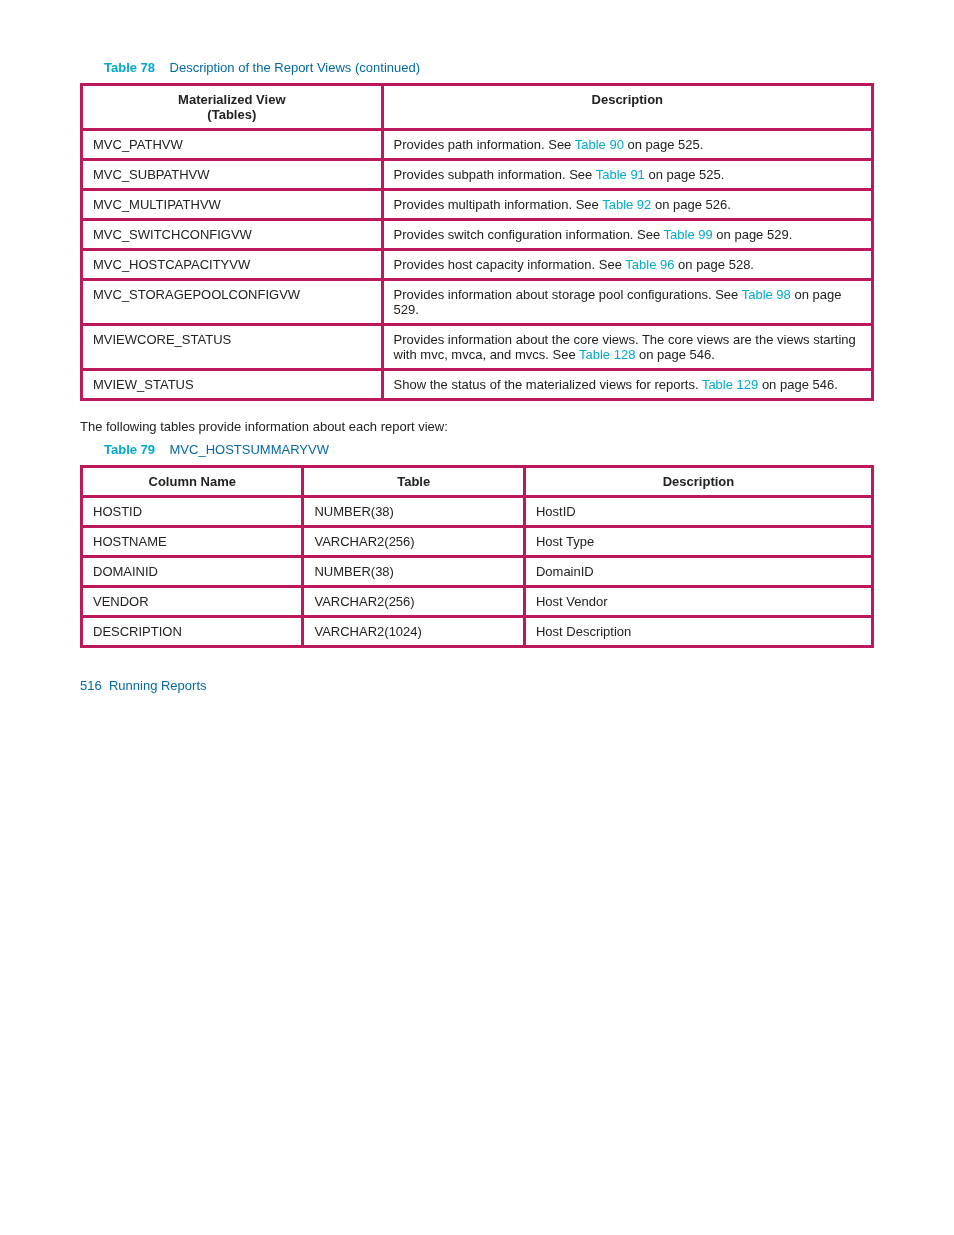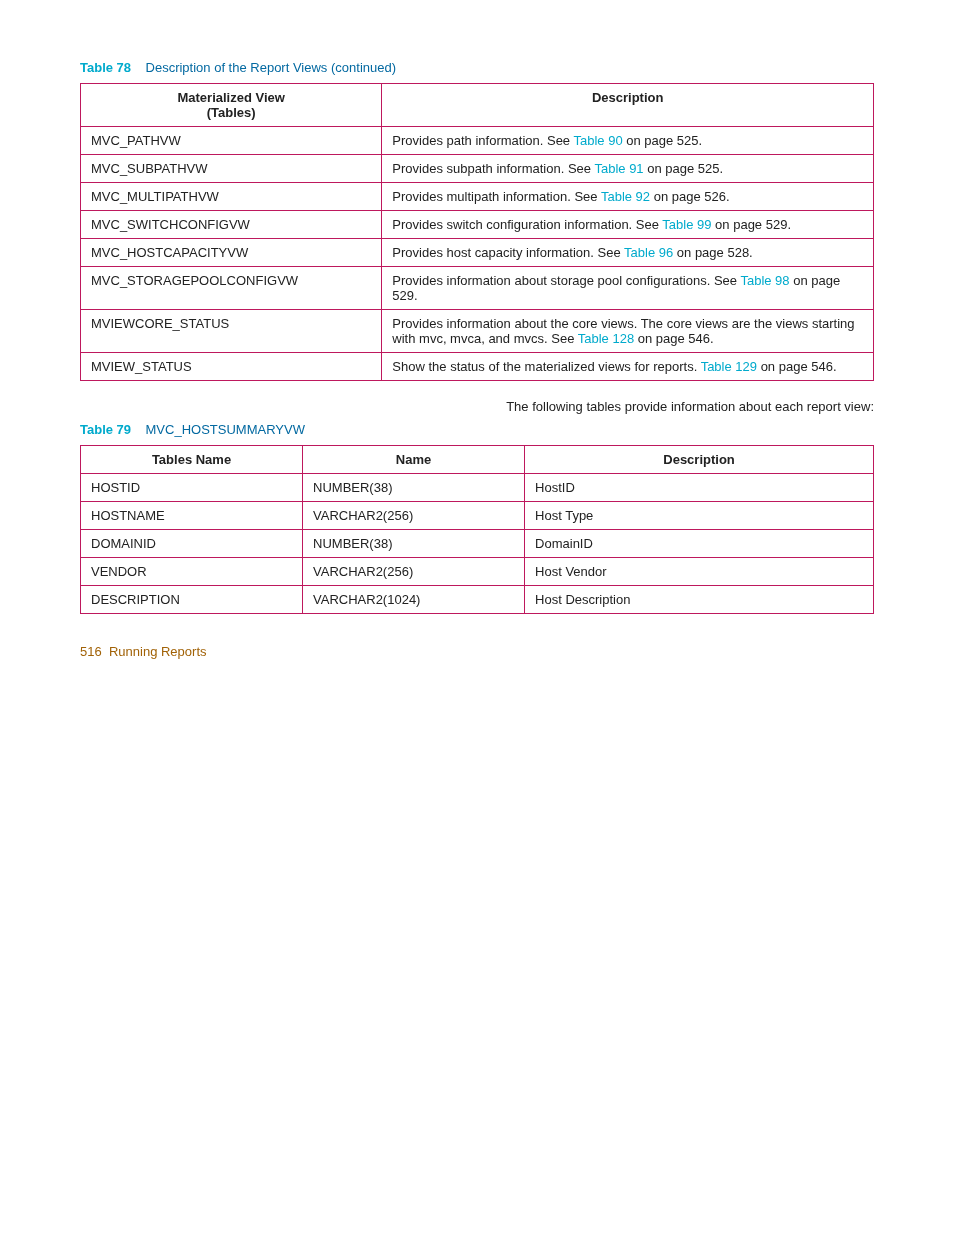--- a/index.html
+++ b/index.html
@@ -13,32 +13,33 @@
       padding: 60px 80px 60px 80px;
     }
 
     .table-title {
       margin-bottom: 8px;
       font-size: 13px;
     }
     .table-title .table-label {
       color: #00aacc;
       font-weight: bold;
+      margin-left: 24px;
     }
     .table-title .table-desc {
       color: #0369a1;
     }
 
     table {
       border-collapse: collapse;
       width: 100%;
       margin-bottom: 18px;
     }
     th, td {
-      border: 1px solid #be185d;
+      border: 3px solid #be185d;
       padding: 6px 10px;
       vertical-align: top;
       font-size: 13px;
     }
     th {
       font-weight: bold;
       background: #fff;
     }
     .col-matview { width: 38%; }
     .col-desc { width: 62%; }
@@ -47,27 +48,26 @@
     .col-desc2 { width: 44%; }
 
     a.tlink {
       color: #00aacc;
       text-decoration: none;
     }
 
     .between-text {
       margin: 14px 0 8px 0;
       font-size: 13px;
-      text-align: right;
     }
 
     .footer-text {
       margin-top: 30px;
       font-size: 13px;
-      color: #a16207;
+      color: #0369a1;
     }
   </style>
 </head>
 <body>
 
 <div class="table-title">
   <span class="table-label">Table 78</span>
   &nbsp;&nbsp;
   <span class="table-desc">Description of the Report Views (continued)</span>
 </div>
@@ -119,22 +119,22 @@
 
 <div class="table-title">
   <span class="table-label">Table 79</span>
   &nbsp;&nbsp;
   <span class="table-desc">MVC_HOSTSUMMARYVW</span>
 </div>
 
 <table>
   <thead>
     <tr>
-      <th class="col-colname">Tables Name</th>
-      <th class="col-type">Name</th>
+      <th class="col-colname">Column Name</th>
+      <th class="col-type">Table</th>
       <th class="col-desc2">Description</th>
     </tr>
   </thead>
   <tbody id="table79-body">
   <tr>
         <td>HOSTID</td>
         <td>NUMBER(38)</td>
         <td>HostID</td>
       </tr>
       <tr>

